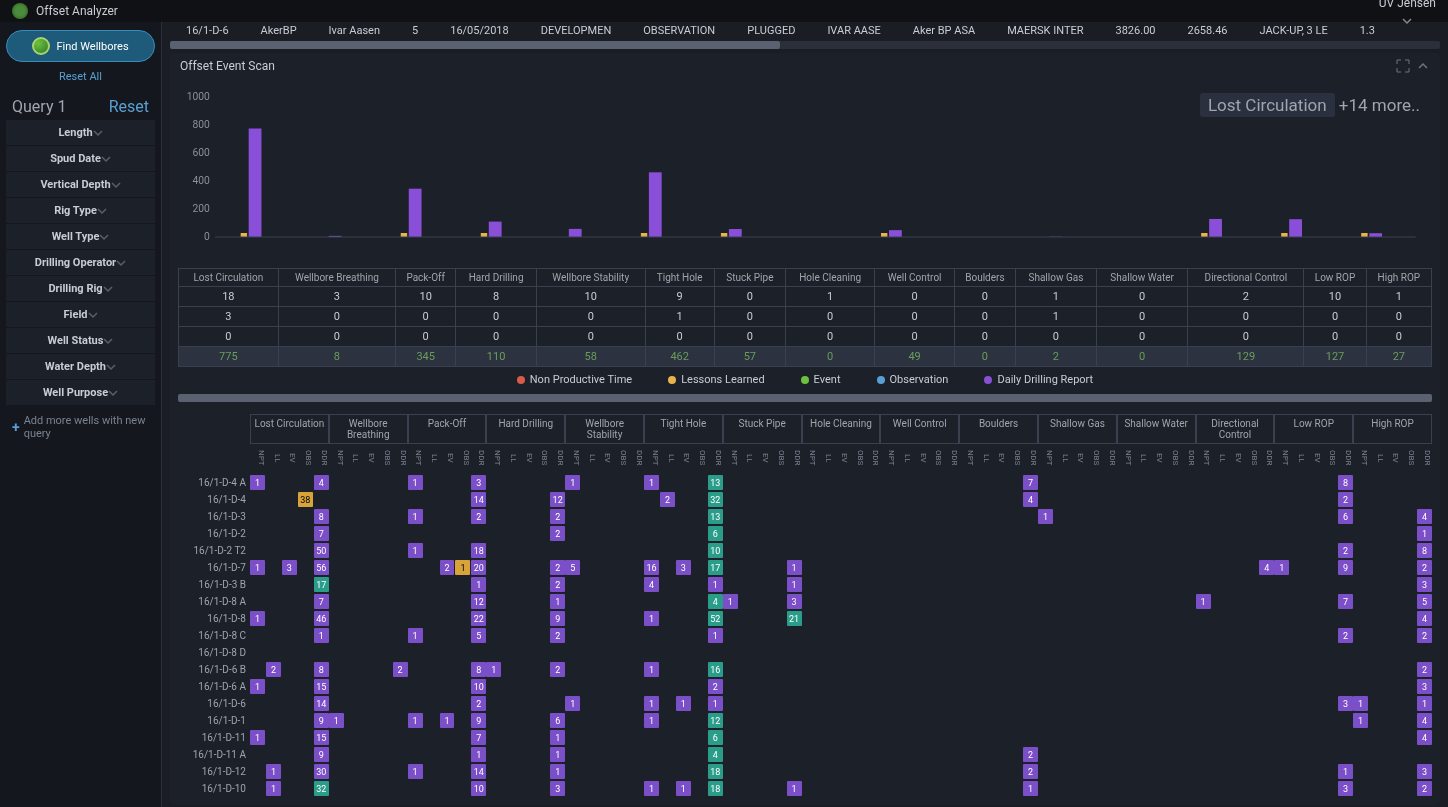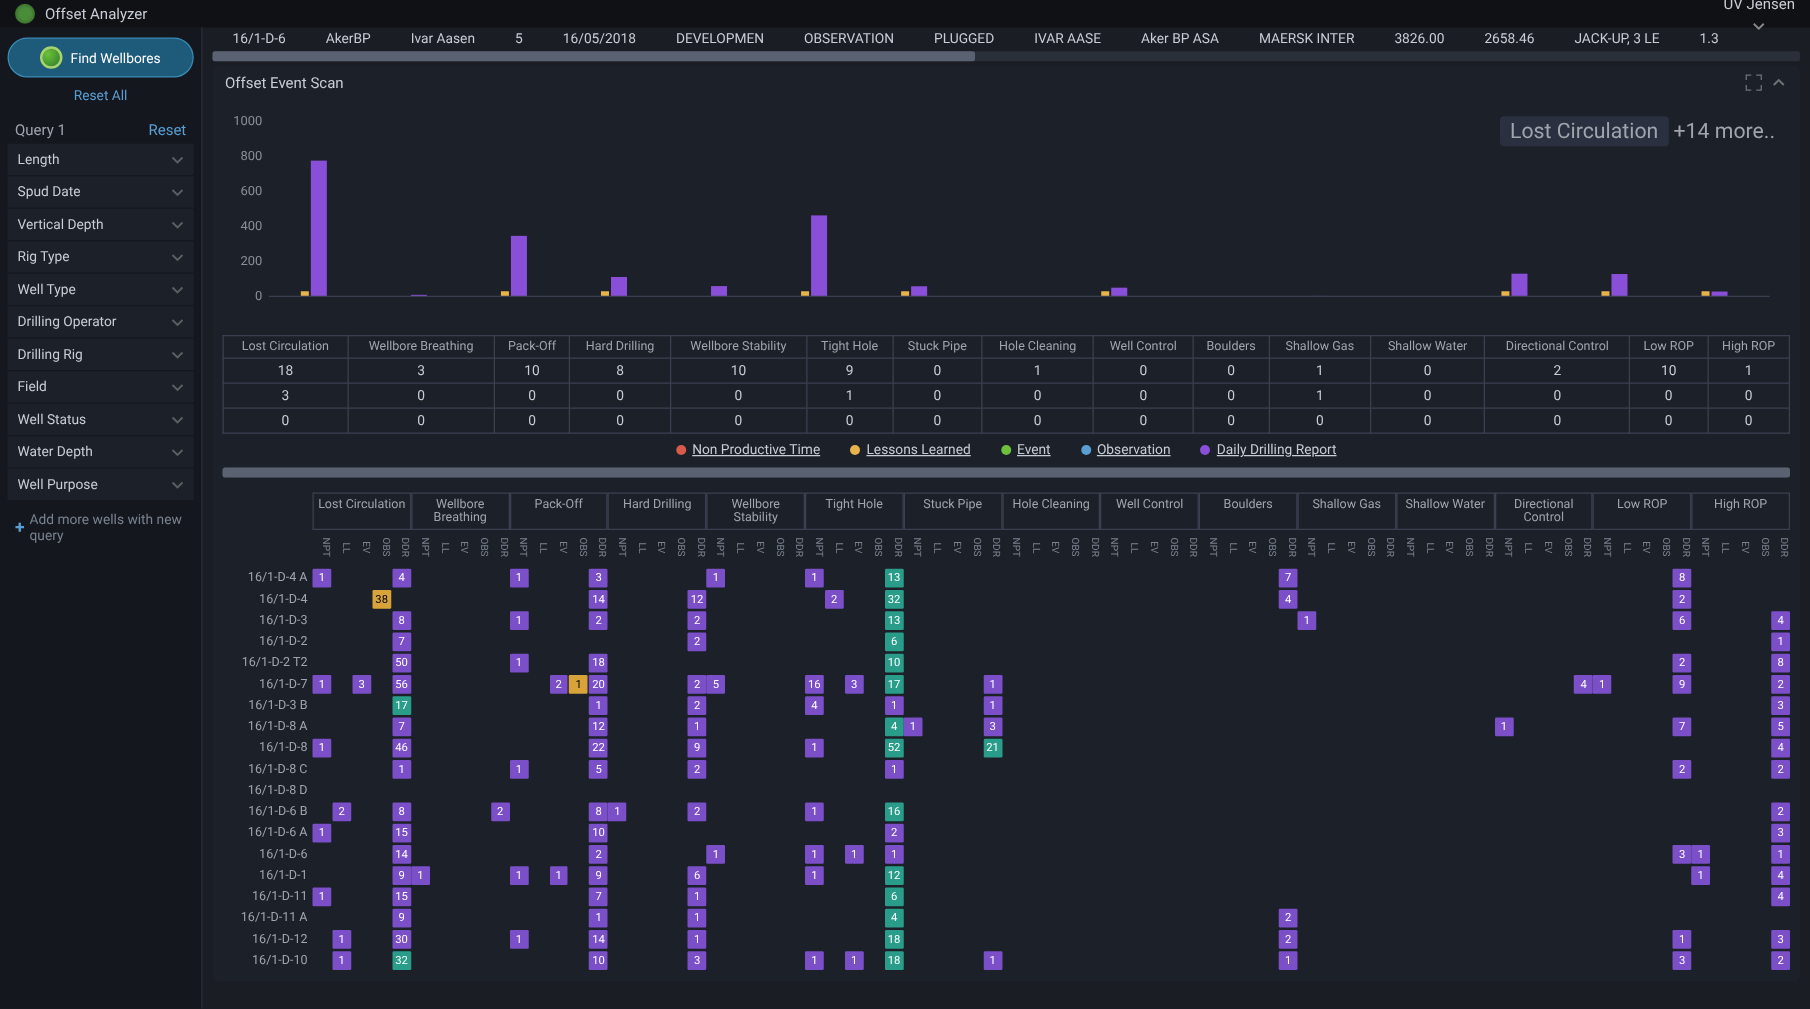--- a/index.html
+++ b/index.html
@@ -8,23 +8,23 @@
 .app-title { display: flex; align-items: center; gap: 8px; }
 .app-logo { width: 16px; height: 16px; border-radius: 50%; background: radial-gradient(circle, #4a8c3a 40%, #2d5a1f); }
 .user-menu { display: flex; align-items: center; gap: 6px; cursor: pointer; flex-direction: column; }
 .chevron { width: 10px; height: 10px; }
 
 .main { display: flex; height: calc(100vh - 22px); }
 .sidebar { width: 162px; background: #14171e; border-right: 1px solid #2a2f3a; padding: 8px 6px; overflow-y: auto; }
 .find-button { display: flex; align-items: center; justify-content: center; gap: 6px; background: #1e5a7a; border: 1px solid #3a8cb8; border-radius: 16px; padding: 6px 14px; margin: 0 auto 8px; cursor: pointer; color: #fff; font-size: 11px; text-align: right; }
 .find-icon { width: 18px; height: 18px; border-radius: 50%; background: radial-gradient(circle at 30% 30%, #6ec13c, #2d7a2a); border: 2px solid #a8d46f; }
 .reset-all { text-align: center; color: #5a9fd4; font-size: 11px; cursor: pointer; margin-bottom: 10px; }
-.query-header { display: flex; justify-content: space-between; padding: 4px 6px; color: #a0a4ac; font-size: 12px; }
+.query-header { display: flex; justify-content: space-between; padding: 4px 6px; color: #a0a4ac; font-size: 16px; }
 .query-reset { color: #5a9fd4; cursor: pointer; }
-.filter-item { display: flex; justify-content: space-between; align-items: center; padding: 6px 8px; background: #1c2028; margin-bottom: 1px; cursor: pointer; font-size: 11px; color: #c8ccd4; }
+.filter-item { display: flex; justify-content: center; align-items: center; padding: 6px 8px; background: #1c2028; margin-bottom: 1px; cursor: pointer; font-size: 11px; color: #c8ccd4; font-weight: bold; }
 .filter-chevron { width: 10px; height: 10px; opacity: 0.6; }
 .add-query { display: flex; align-items: center; gap: 4px; padding: 8px 6px; color: #7a8290; font-size: 11px; cursor: pointer; }
 .plus-icon { color: #5a9fd4; font-size: 14px; font-weight: bold; }
 
 .content { flex: 1; overflow: auto; padding: 0; }
 .data-row { display: flex; gap: 0; padding: 2px 8px; font-size: 11px; color: #c8ccd4; white-space: nowrap; overflow: hidden; }
 .data-row > span { padding: 0 16px; }
 .scrollbar-track { height: 8px; background: #2a2f3a; margin: 2px 8px 4px; position: relative; border-radius: 2px; }
 .scrollbar-thumb { position: absolute; height: 100%; background: #5a6272; border-radius: 2px; }
 .scrollbar-thumb.main { left: 0; width: 48%; }
@@ -36,21 +36,21 @@
 .panel-action { width: 14px; height: 14px; cursor: pointer; opacity: 0.6; }
 
 .chart-area { padding: 8px 14px; position: relative; }
 .filter-tags { position: absolute; right: 20px; top: 16px; font-size: 17px; color: #a0a4ac; }
 .filter-tag { background: #2a3040; padding: 2px 8px; border-radius: 3px; margin-left: 4px; }
 .chart-svg { width: 100%; height: 170px; }
 .chart-bar { fill: #8a4fd8; }
 .chart-bar.small { fill: #e8b44a; }
 .axis-label { fill: #8a8f9a; font-size: 10px; }
 
-.legend { display: flex; justify-content: center; gap: 24px; padding: 6px 0; font-size: 11px; text-decoration: underline; }
+.legend { display: flex; justify-content: center; gap: 36px; padding: 6px 0; font-size: 11px; }
 .legend-item { display: flex; align-items: center; gap: 5px; }
 .legend-dot { width: 8px; height: 8px; border-radius: 50%; }
 
 .summary-table { width: calc(100% - 16px); margin: 0 8px; border-collapse: collapse; font-size: 11px; }
 .summary-table th, .summary-table td { border: 1px solid #3a4050; padding: 3px 4px; text-align: center; font-weight: normal; }
 .summary-table th { background: #1c2028; color: #a0a4ac; font-size: 10px; }
 .summary-table td { color: #c8ccd4; }
 .summary-table .total-row td { background: #2c3240; color: #6a9c5a; }
 
 .heatmap-container { padding: 8px; overflow-x: auto; }
@@ -309,20 +309,37 @@
               <td>0</td>
               <td>0</td>
               <td>0</td>
               <td>0</td>
               <td>0</td>
               <td>0</td>
               <td>0</td>
               <td>0</td>
               <td>0</td>
             </tr>
+            <tr class="total-row">
+              <td>775</td>
+              <td>8</td>
+              <td>345</td>
+              <td>110</td>
+              <td>58</td>
+              <td>462</td>
+              <td>57</td>
+              <td>0</td>
+              <td>49</td>
+              <td>0</td>
+              <td>2</td>
+              <td>0</td>
+              <td>129</td>
+              <td>127</td>
+              <td>27</td>
+            </tr>
           </tbody>
         </table>
 
       <div class="legend" id="legend">
           <div class="legend-item">
             <span class="legend-dot" style="background:#d85a4a"></span>
             <span>Non Productive Time</span>
           </div>
           <div class="legend-item">
             <span class="legend-dot" style="background:#e8b44a"></span>

